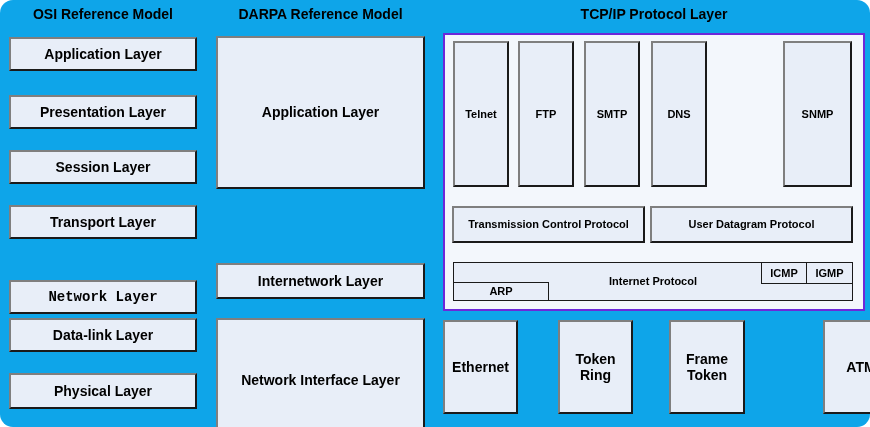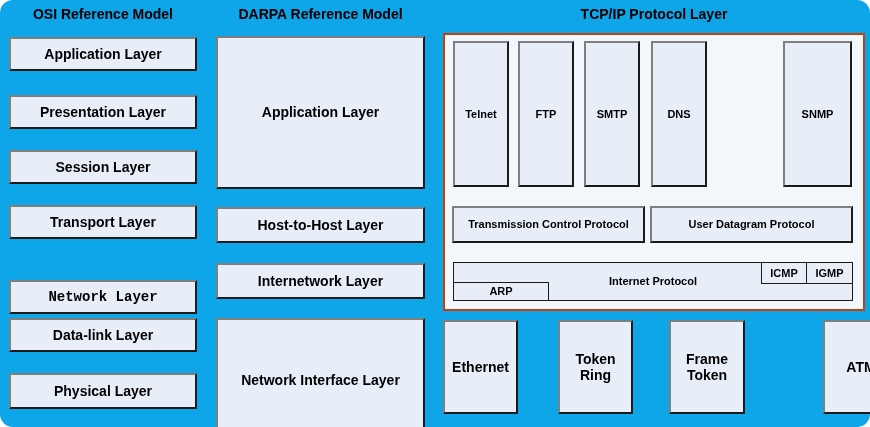--- a/index.html
+++ b/index.html
@@ -49,21 +49,21 @@
   }
   .lg { font-size: 14px; }
   .sm { font-size: 11px; }
   .container {
     position: absolute;
     box-sizing: border-box;
     left: 443px;
     top: 33px;
     width: 422px;
     height: 278px;
-    border: 2px solid #c2410c;
+    border: 2px solid #6d28d9;
     background: #f3f7fc;
   }
   .ip-label {
     font-size: 11px;
     font-weight: bold;
     color: #000;
   }
   .padded { padding: 0 8px; }
 </style>
 </head>
@@ -77,21 +77,20 @@
 
   <div class="box bevel lg" style="left:9px; top:37px;  width:188px; height:34px;">Application Layer</div>
   <div class="box bevel lg" style="left:9px; top:95px;  width:188px; height:34px;">Presentation Layer</div>
   <div class="box bevel lg" style="left:9px; top:150px; width:188px; height:34px;">Session Layer</div>
   <div class="box bevel lg" style="left:9px; top:205px; width:188px; height:34px;">Transport Layer</div>
   <div class="box bevel lg" style="left:9px; top:280px; width:188px; height:34px;font-family:Liberation Mono, monospace;">Network Layer</div>
   <div class="box bevel lg" style="left:9px; top:318px; width:188px; height:34px;">Data-link Layer</div>
   <div class="box bevel lg" style="left:9px; top:373px; width:188px; height:36px;">Physical Layer</div>
 
   <div class="box bevel lg" style="left:216px; top:36px;  width:209px; height:153px;">Application Layer</div>
-  <div class="box bevel lg" style="left:216px; top:207px; width:209px; height:36px;">Host-to-Host Layer</div>
   <div class="box bevel lg" style="left:216px; top:263px; width:209px; height:36px;">Internetwork Layer</div>
   <div class="box bevel lg" style="left:216px; top:318px; width:209px; height:125px;">Network Interface Layer</div>
 
   <div class="container">
 
     <div class="box bevel sm" style="left:8px;   top:6px; width:56px; height:146px;">Telnet</div>
     <div class="box bevel sm" style="left:73px;  top:6px; width:56px; height:146px;">FTP</div>
     <div class="box bevel sm" style="left:139px; top:6px; width:56px; height:146px;">SMTP</div>
     <div class="box bevel sm" style="left:206px; top:6px; width:56px; height:146px;">DNS</div>
     <div class="box bevel sm" style="left:338px; top:6px; width:69px; height:146px;">SNMP</div>

